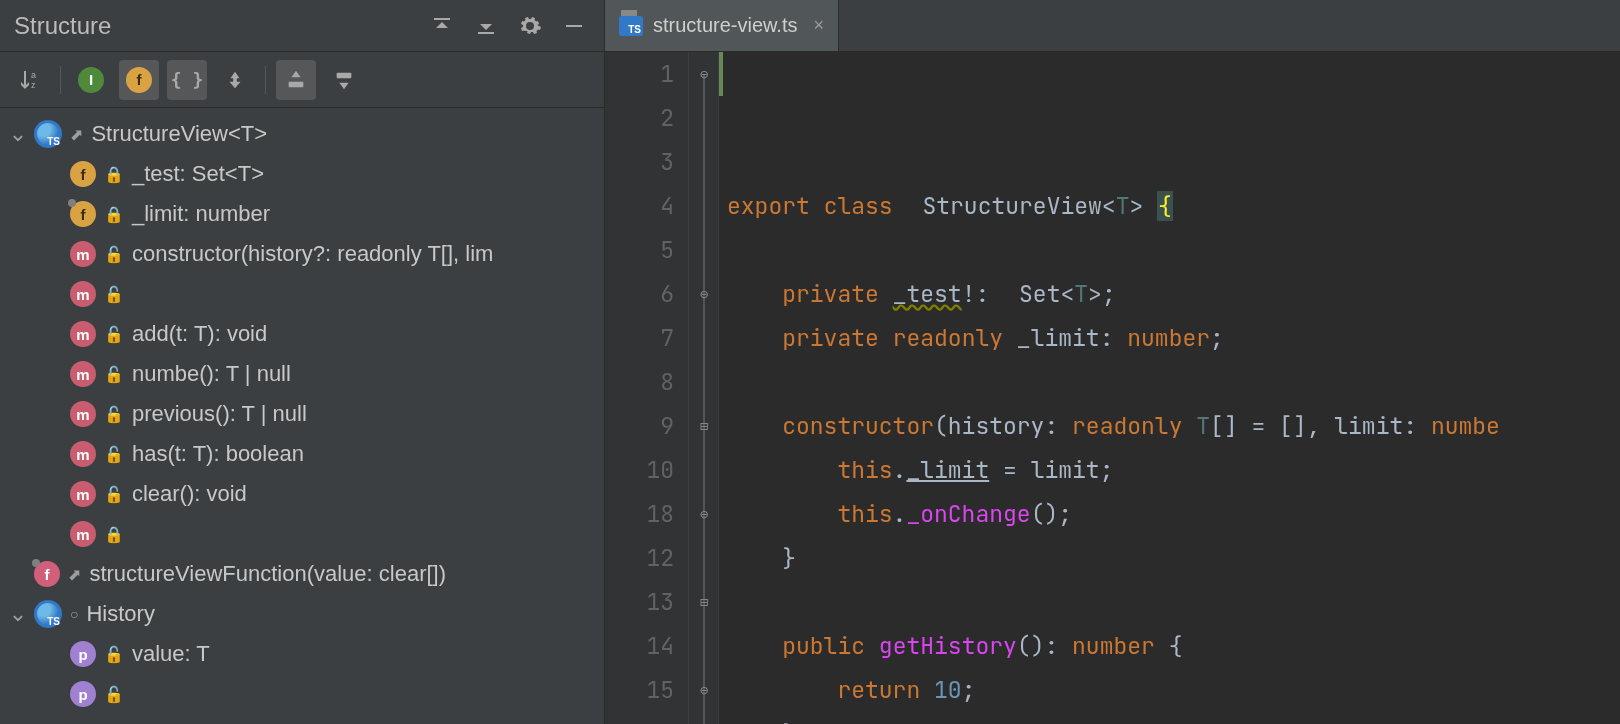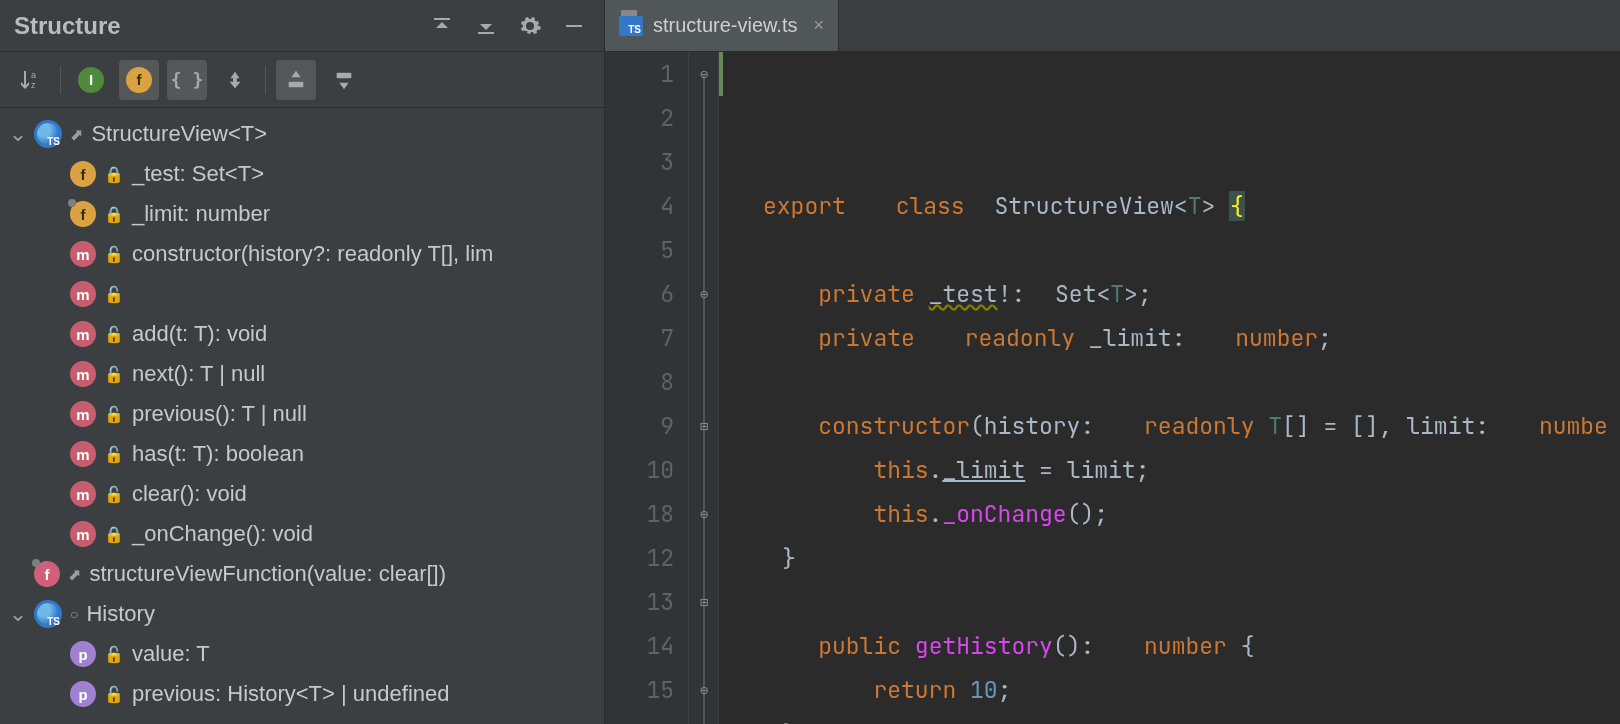--- a/index.html
+++ b/index.html
@@ -23,21 +23,21 @@
   .panel-header {
     height: 52px;
     display: flex;
     align-items: center;
     padding: 0 10px 0 14px;
     border-bottom: 1px solid #2b2b2b;
   }
   .panel-title {
     flex: 1;
     font-size: 24px;
-    font-weight: 700;
+    font-weight: 400;
     color: #bbbbbb;
   }
   .hdr-icons { display: flex; gap: 4px; align-items: center; }
   .hdr-btn {
     width: 40px; height: 40px;
     display: flex; align-items: center; justify-content: center;
     border-radius: 3px;
     color: #a9a9a9;
   }
   .hdr-btn svg { width: 24px; height: 24px; fill: currentColor; }
@@ -185,21 +185,21 @@
     padding-left: 8px;
     white-space: pre;
     overflow: hidden;
     position: relative;
   }
   .code-margin {
     position:absolute;left:0;top:0;bottom:0;width:4px;background:#6a8759;
   }
   .code div { height: 44px; }
 
-  .kw { color: #cc7832; margin-left: 36px; }
+  .kw { color: #cc7832; }
   .cls { color: #a9b7c6; margin-left: 16px; }
   .fn { color: #d946ef; }
   .num { color: #6897bb; }
   .typ { color: #507874; }
   .par { color: #a9b7c6; text-decoration: underline; }
   .brace-hl { background: #3b514d; color: #ffef28; padding:0 1px; }
   .warn { text-decoration: underline wavy #808000; }
 </style>
 </head>
 <body>
@@ -299,41 +299,40 @@
         <span class="unlock">🔓</span>
       </div>
       <div class="tree-row tree-child">
         <span class="badge badge-m">m</span>
         <span class="unlock">🔓</span>
         <span>add(t: T): void</span>
       </div>
       <div class="tree-row tree-child">
         <span class="badge badge-m">m</span>
         <span class="unlock">🔓</span>
-        <span>next(): T | null</span>
+        <span>numbe(): T | null</span>
       </div>
       <div class="tree-row tree-child">
         <span class="badge badge-m">m</span>
         <span class="unlock">🔓</span>
         <span>previous(): T | null</span>
       </div>
       <div class="tree-row tree-child">
         <span class="badge badge-m">m</span>
         <span class="unlock">🔓</span>
         <span>has(t: T): boolean</span>
       </div>
       <div class="tree-row tree-child">
         <span class="badge badge-m">m</span>
         <span class="unlock">🔓</span>
         <span>clear(): void</span>
       </div>
       <div class="tree-row tree-child">
         <span class="badge badge-m">m</span>
         <span class="lock">🔒</span>
-        <span>_onChange(): void</span>
       </div>
       <div class="tree-row">
         <span class="chev">&nbsp;</span>
         <span class="badge badge-f-pink" style="position: relative;">f<span style="position: absolute; top: -2px; left: -2px; width: 8px; height: 8px; border-radius: 50%; background: rgb(128, 128, 128);"></span></span>
         <span class="open-sq">⬈</span>
         <span>structureViewFunction(value: clear[])</span>
       </div>
       <div class="tree-row">
         <span class="chev">⌄</span>
         <span class="badge-ts">
@@ -343,21 +342,20 @@
         <span>History</span>
       </div>
       <div class="tree-row tree-child">
         <span class="badge badge-p">p</span>
         <span class="unlock">🔓</span>
         <span>value: T</span>
       </div>
       <div class="tree-row tree-child">
         <span class="badge badge-p">p</span>
         <span class="unlock">🔓</span>
-        <span>previous: History&lt;T&gt; | undefined</span>
       </div>
     </div>
 </div>
 
 <div class="editor">
   <div class="tabbar">
     <div class="tab">
       <span class="ts-file-ico">TS</span>
       <span>structure-view.ts</span>
       <span class="tab-close">×</span>

